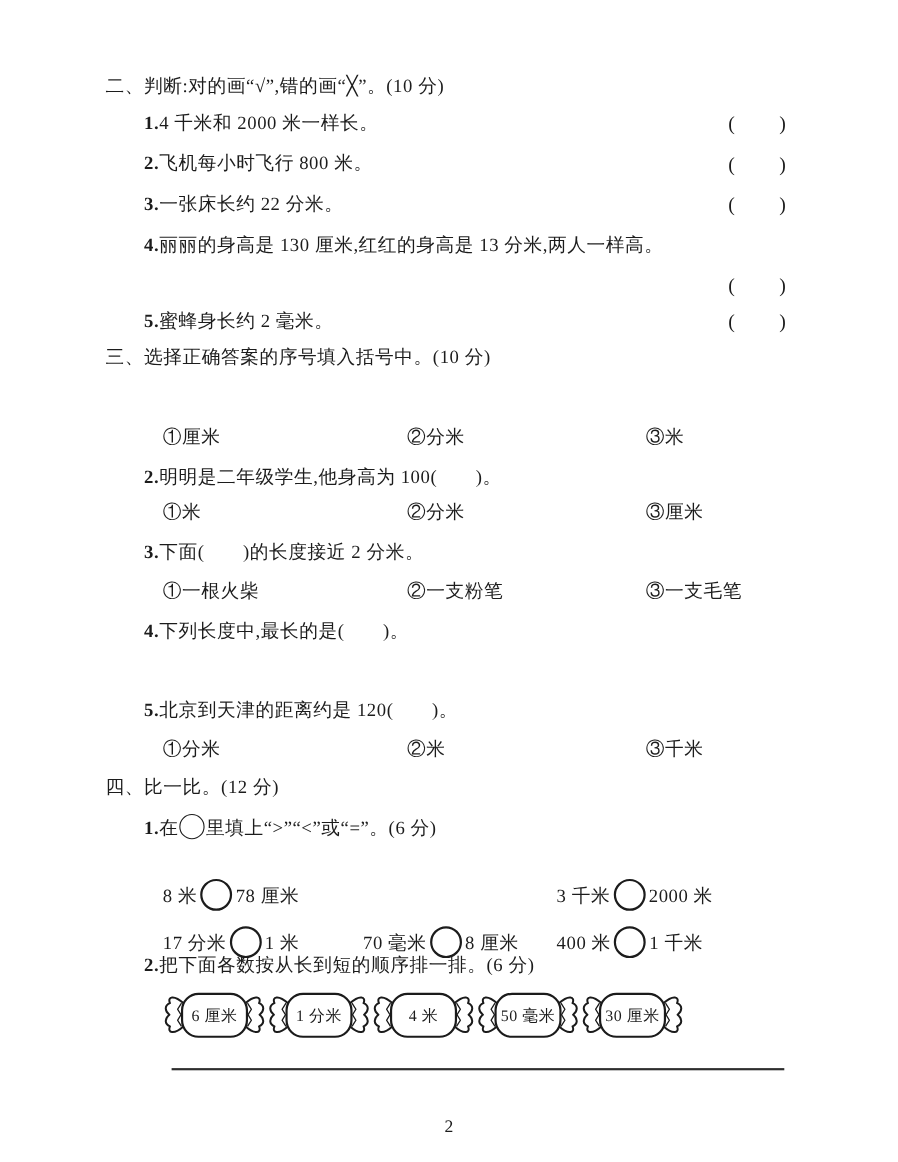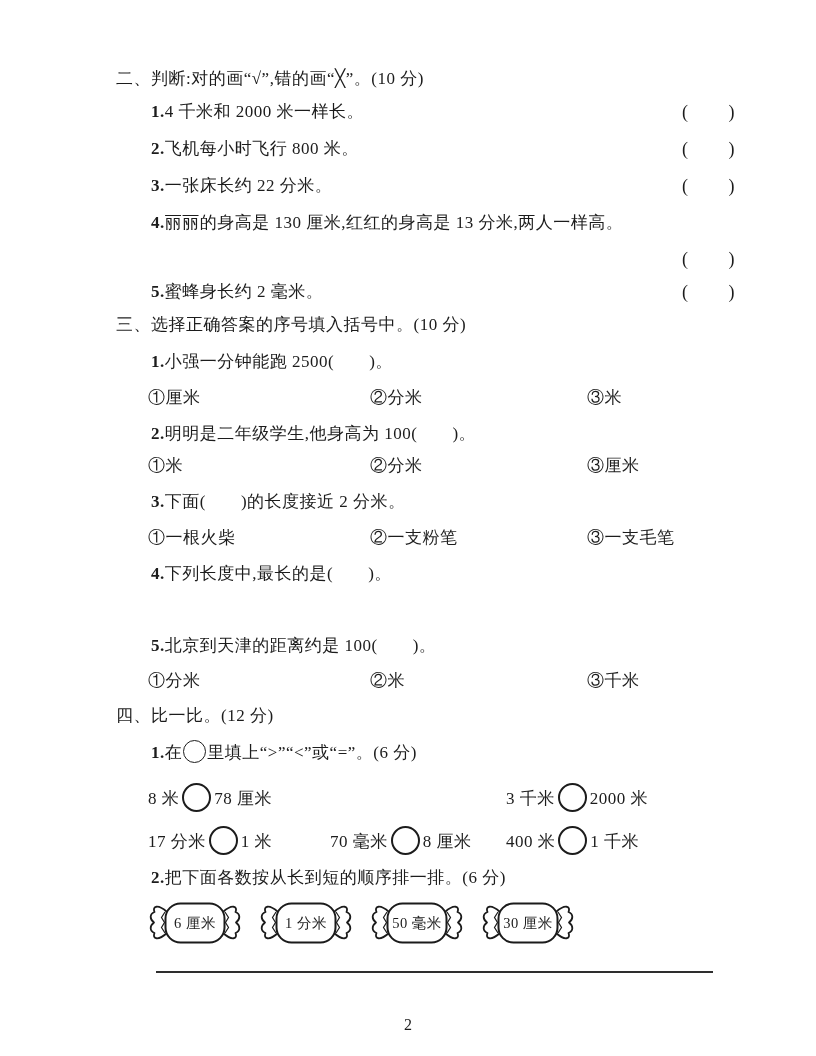--- a/index.html
+++ b/index.html
@@ -1,36 +1,36 @@
 <!DOCTYPE html>
 <html><head>
 <meta charset="utf-8">
 <style>
   html,body { margin:0; padding:0; background:#ffffff; }
   .page {
     position:relative; width:816px; height:1056px; background:#ffffff;
     font-family:"Liberation Serif","DejaVu Serif",serif;
     color:#1c1c1c; font-size:17px; overflow:hidden;
   }
-  .line { position:absolute; white-space:nowrap; line-height:26px; letter-spacing:0.5px;margin-left:20px; }
+  .line { position:absolute; white-space:nowrap; line-height:26px; letter-spacing:0.5px; }
   .num { font-weight:bold; }
   .parens { position:absolute; right:0; top:0; font-size:18px; }
   .parens .gap { display:inline-block; width:40px; }
   .optline { position:absolute; left:0; top:0; width:816px; height:26px; }
   .opt { position:absolute; white-space:nowrap; letter-spacing:0.5px; }
-  .cmp { position:absolute; white-space:nowrap; letter-spacing:0.5px; }
+  .cmp { position:absolute; white-space:nowrap; letter-spacing:0.5px;margin-top:16px; }
   .cmp-circle {
     display:inline-block; width:25px; height:25px; border:2px solid #1c1c1c;
     border-radius:50%; vertical-align:-8px; margin:0 3px; background:#fff;
   }
   .inline-circle {
     display:inline-block; width:21px; height:21px; border:1.8px solid #1c1c1c;
     border-radius:50%; vertical-align:-5px; margin:0 1px; background:#fff;
   }
-  .candy-row { position:absolute; left:149px; top:899px; display:flex; gap:19px; }
+  .candy-row { position:absolute; left:149px; top:899px; display:flex; gap:3px; }
   .candy { position:relative; width:92px; height:48px; }
   .candy svg { position:absolute; left:0; top:0; }
   .candy-label {
     position:absolute; left:17px; top:5px; width:58px; height:38px;
     display:flex; align-items:center; justify-content:center;
     font-size:14.5px; letter-spacing:0.5px;
   }
   .answer-line { position:absolute; left:156px; top:971px; width:557px; border-top:2px solid #2e2e2e; }
   .page-number { position:absolute; left:0; right:0; top:1016px; text-align:center; font-size:16px; }
 </style>
@@ -63,23 +63,20 @@
     <span class="parens"><span>(</span><span class="gap"></span><span>)</span></span>
   </div>
 
   <div class="line" style="left:131px;top:279px;width:584px">
     <span class="num">5.</span><span>蜜蜂身长约 2 毫米。</span>
     <span class="parens"><span>(</span><span class="gap"></span><span>)</span></span>
   </div>
 
   <div class="line" style="left:96px;top:312px">三、选择正确答案的序号填入括号中。(10 分)</div>
 
-  <div class="line" style="left:131px;top:349px">
-    <span class="num">1.</span><span>小强一分钟能跑 2500(　　)。</span>
-  </div>
   <div class="optline" style="top:386px">
     <span class="opt" style="left:148px">①厘米</span>
     <span class="opt" style="left:370px">②分米</span>
     <span class="opt" style="left:587px">③米</span>
   </div>
 
   <div class="line" style="left:131px;top:421px">
     <span class="num">2.</span><span>明明是二年级学生,他身高为 100(　　)。</span>
   </div>
   <div class="optline" style="top:454px">
@@ -95,21 +92,21 @@
     <span class="opt" style="left:148px">①一根火柴</span>
     <span class="opt" style="left:370px">②一支粉笔</span>
     <span class="opt" style="left:587px">③一支毛笔</span>
   </div>
 
   <div class="line" style="left:131px;top:561px">
     <span class="num">4.</span><span>下列长度中,最长的是(　　)。</span>
   </div>
 
   <div class="line" style="left:131px;top:633px">
-    <span class="num">5.</span><span>北京到天津的距离约是 100(　　)。</span>
+    <span class="num">5.</span><span>北京到天津的距离约是 120(　　)。</span>
   </div>
   <div class="optline" style="top:669px">
     <span class="opt" style="left:148px">①分米</span>
     <span class="opt" style="left:370px">②米</span>
     <span class="opt" style="left:587px">③千米</span>
   </div>
 
   <div class="line" style="left:96px;top:703px">四、比一比。(12 分)</div>
 
   <div class="line" style="left:131px;top:740px">
@@ -165,20 +162,34 @@
         <path d="M18 13 C9 5 3 7 5.5 13 C0.5 15 0.5 20 5 23.5 C0.5 27 0.5 32 5.5 34 C3 40 9 42 18 34 Z" fill="#fff" stroke="#1b1b1b" stroke-width="1.8" stroke-linejoin="round"></path>
         <g transform="scale(-1,1) translate(-92,0)">
             <path d="M18 13 C9 5 3 7 5.5 13 C0.5 15 0.5 20 5 23.5 C0.5 27 0.5 32 5.5 34 C3 40 9 42 18 34 Z" fill="#fff" stroke="#1b1b1b" stroke-width="1.8" stroke-linejoin="round"></path>
           </g>
         <rect x="16.5" y="4.5" width="59" height="39" rx="15" fill="#fff" stroke="#1b1b1b" stroke-width="2"></rect>
         <path d="M16 13 L12.5 18.5 L15.5 23.5 L12.5 28.5 L16 34" fill="none" stroke="#1b1b1b" stroke-width="1.2"></path>
         <g transform="scale(-1,1) translate(-92,0)">
             <path d="M16 13 L12.5 18.5 L15.5 23.5 L12.5 28.5 L16 34" fill="none" stroke="#1b1b1b" stroke-width="1.2"></path>
           </g>
       </svg>
+      <span class="candy-label">4 米</span>
+    </div>
+    <div class="candy">
+      <svg width="92" height="48" viewBox="0 0 92 48">
+        <path d="M18 13 C9 5 3 7 5.5 13 C0.5 15 0.5 20 5 23.5 C0.5 27 0.5 32 5.5 34 C3 40 9 42 18 34 Z" fill="#fff" stroke="#1b1b1b" stroke-width="1.8" stroke-linejoin="round"></path>
+        <g transform="scale(-1,1) translate(-92,0)">
+            <path d="M18 13 C9 5 3 7 5.5 13 C0.5 15 0.5 20 5 23.5 C0.5 27 0.5 32 5.5 34 C3 40 9 42 18 34 Z" fill="#fff" stroke="#1b1b1b" stroke-width="1.8" stroke-linejoin="round"></path>
+          </g>
+        <rect x="16.5" y="4.5" width="59" height="39" rx="15" fill="#fff" stroke="#1b1b1b" stroke-width="2"></rect>
+        <path d="M16 13 L12.5 18.5 L15.5 23.5 L12.5 28.5 L16 34" fill="none" stroke="#1b1b1b" stroke-width="1.2"></path>
+        <g transform="scale(-1,1) translate(-92,0)">
+            <path d="M16 13 L12.5 18.5 L15.5 23.5 L12.5 28.5 L16 34" fill="none" stroke="#1b1b1b" stroke-width="1.2"></path>
+          </g>
+      </svg>
       <span class="candy-label">50 毫米</span>
     </div>
     <div class="candy">
       <svg width="92" height="48" viewBox="0 0 92 48">
         <path d="M18 13 C9 5 3 7 5.5 13 C0.5 15 0.5 20 5 23.5 C0.5 27 0.5 32 5.5 34 C3 40 9 42 18 34 Z" fill="#fff" stroke="#1b1b1b" stroke-width="1.8" stroke-linejoin="round"></path>
         <g transform="scale(-1,1) translate(-92,0)">
             <path d="M18 13 C9 5 3 7 5.5 13 C0.5 15 0.5 20 5 23.5 C0.5 27 0.5 32 5.5 34 C3 40 9 42 18 34 Z" fill="#fff" stroke="#1b1b1b" stroke-width="1.8" stroke-linejoin="round"></path>
           </g>
         <rect x="16.5" y="4.5" width="59" height="39" rx="15" fill="#fff" stroke="#1b1b1b" stroke-width="2"></rect>
         <path d="M16 13 L12.5 18.5 L15.5 23.5 L12.5 28.5 L16 34" fill="none" stroke="#1b1b1b" stroke-width="1.2"></path>

